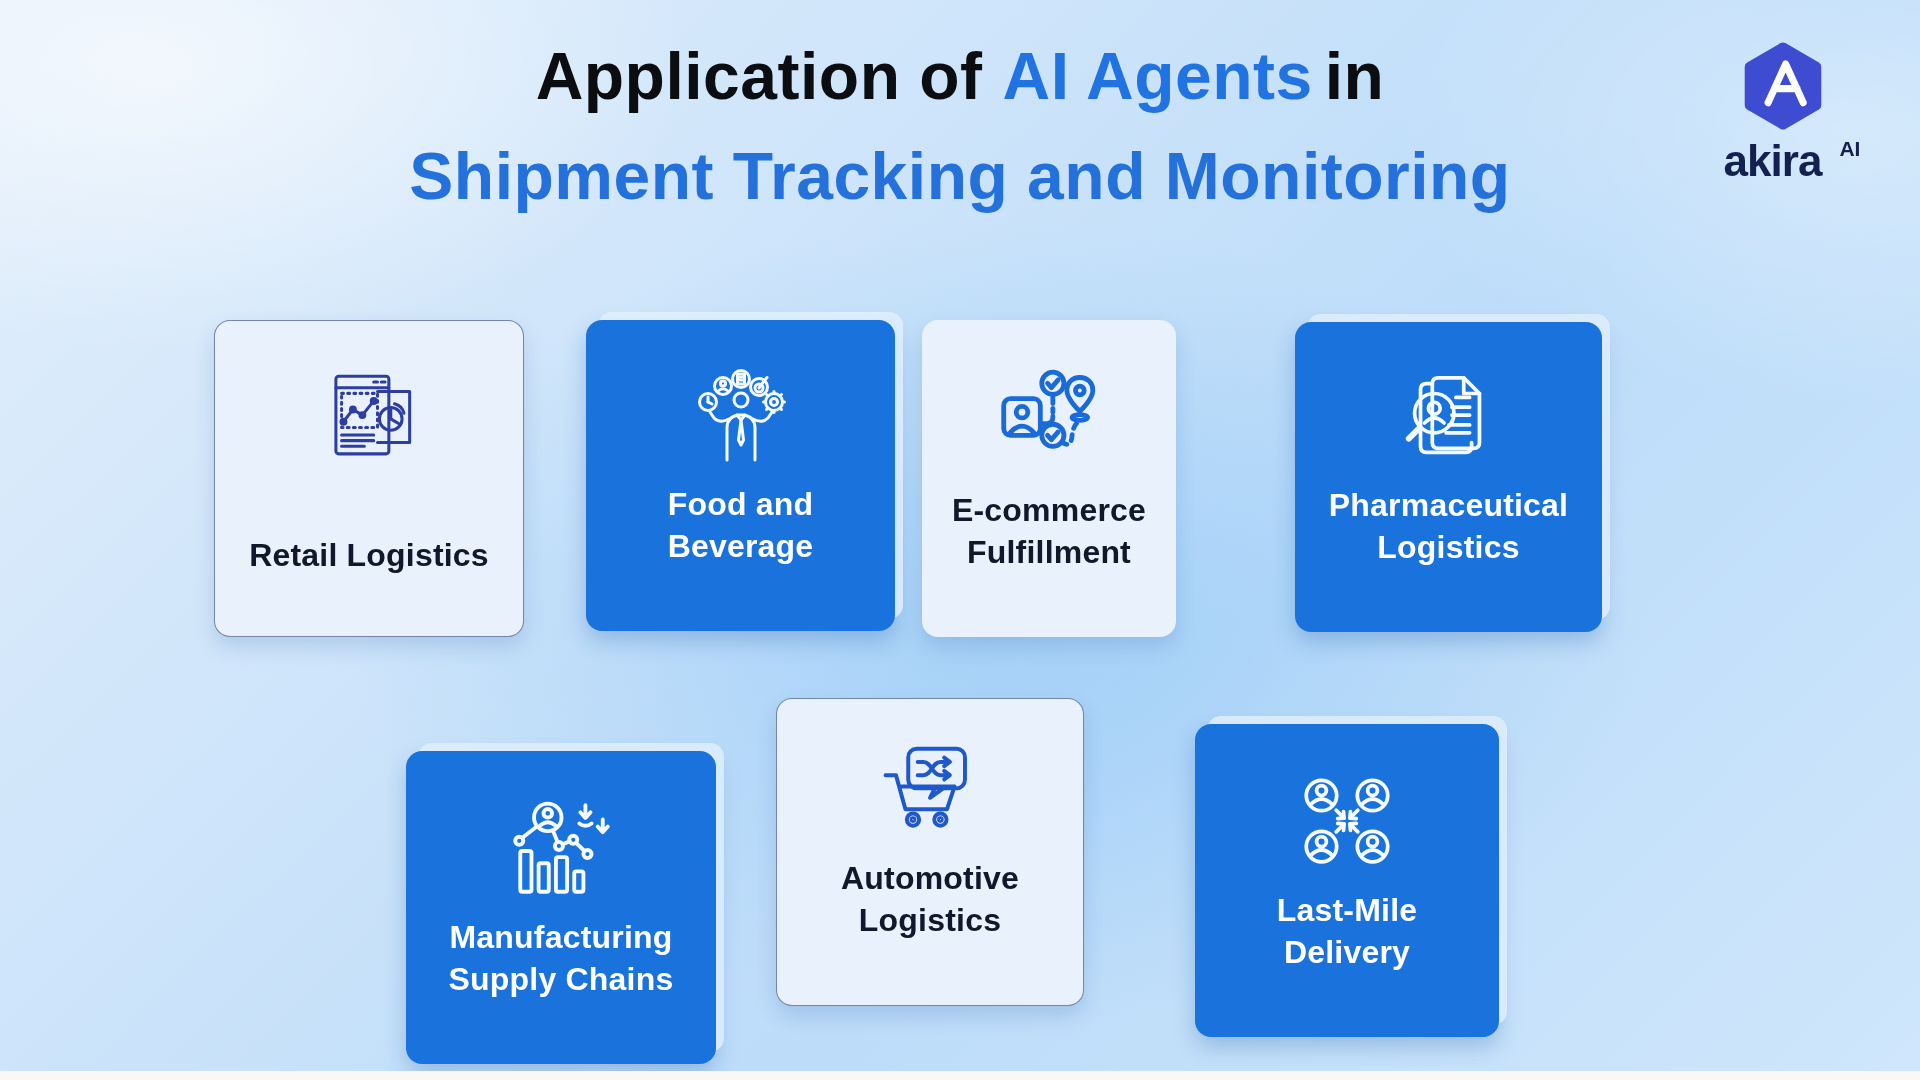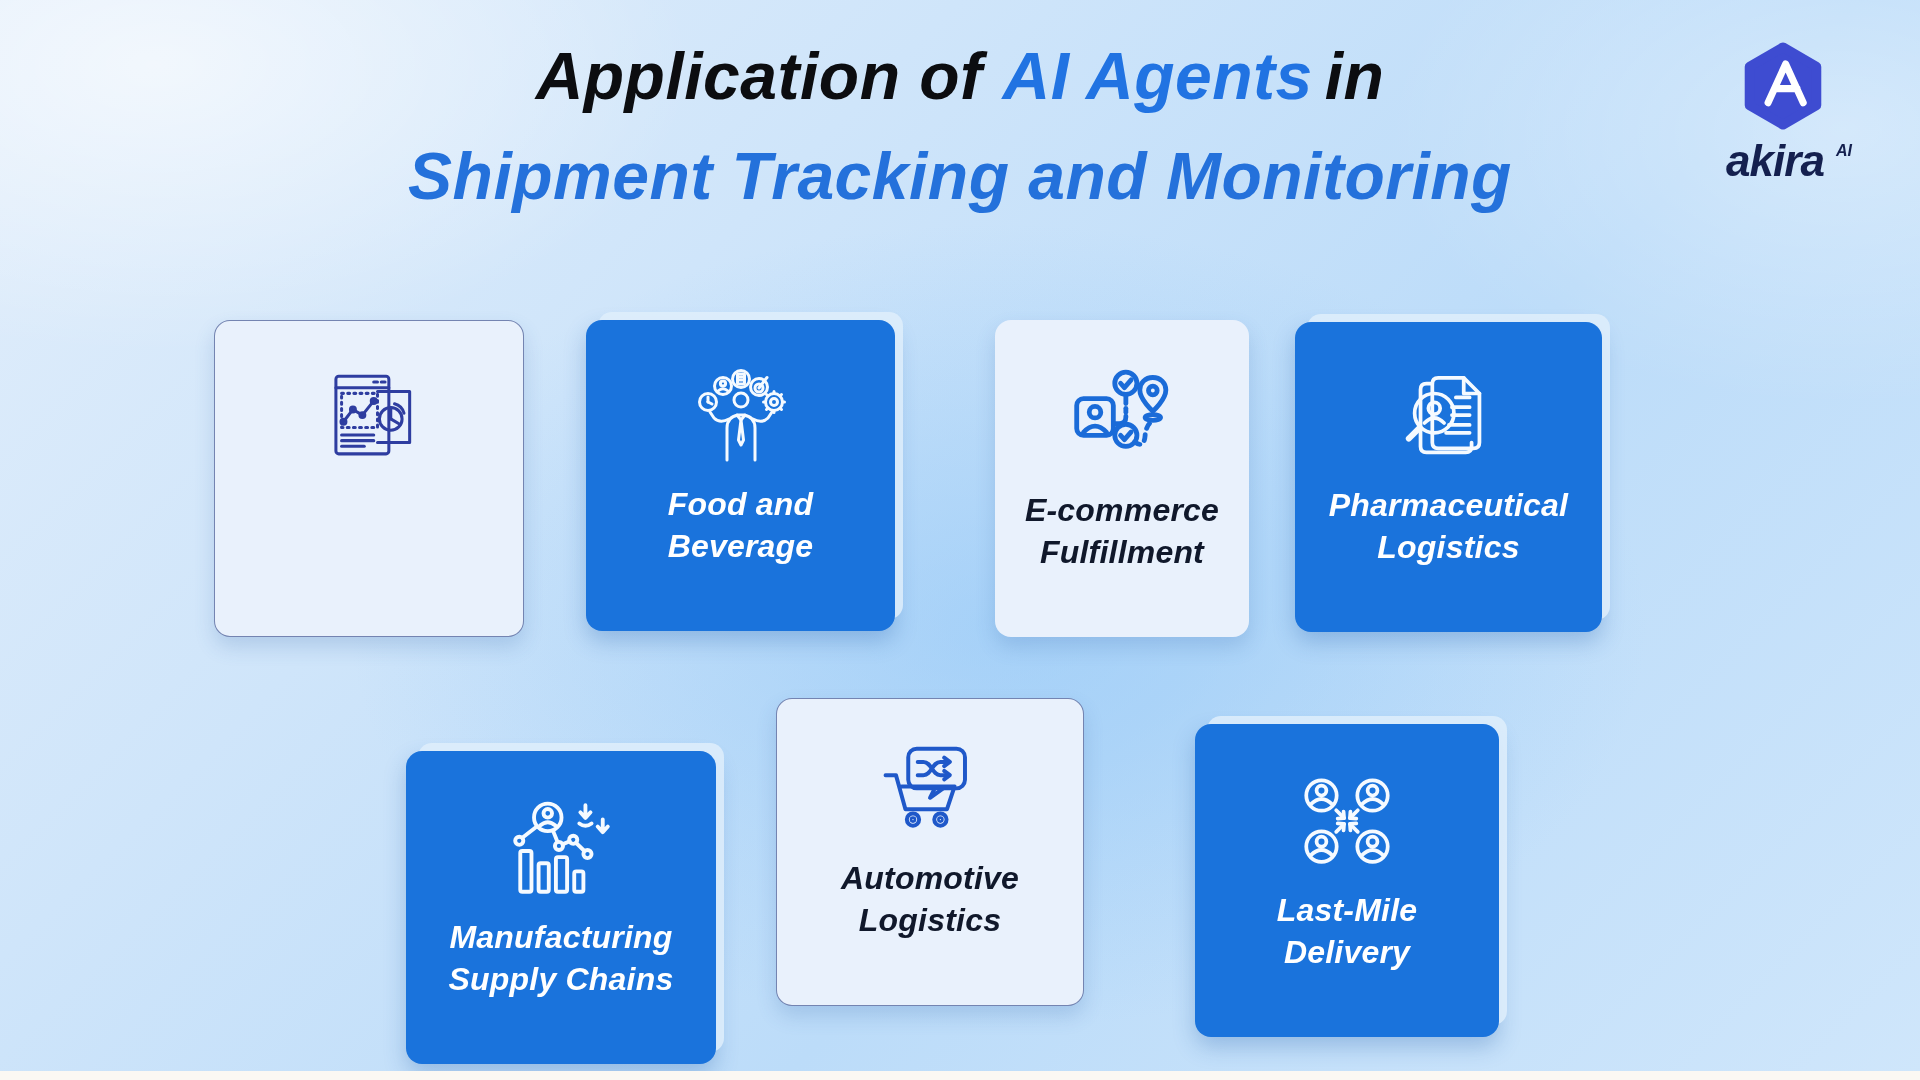--- a/index.html
+++ b/index.html
@@ -6,35 +6,34 @@
   html,body { width:1920px; height:1080px; }
   body { font-family:"Liberation Sans", sans-serif; }
 
   .stage {
     position:relative; width:1920px; height:1080px; overflow:hidden;
     background:
       radial-gradient(900px 480px at 8% 6%, rgba(255,255,255,.60), transparent 60%),
       radial-gradient(1000px 620px at 52% 58%, rgba(132,192,246,.45), transparent 65%),
       radial-gradient(760px 460px at 96% 12%, rgba(255,255,255,.35), transparent 60%),
       linear-gradient(135deg, #e2eefb 0%, #cfe5fa 32%, #bcdcf9 62%, #cfe6fb 100%);
-    font-style: italic;
   }
 
   
   .title { position:absolute; left:0; right:0; top:38px; text-align:center; }
   .t-line { font-size:66px; font-weight:700; letter-spacing:.5px; line-height:1.18; }
   .t-line1 { color:#0c0d10; }
   .t-line1 .t-blue { color:#2173e2; margin:0 12px 0 20px; }
   .t-line2 { color:#2471db; margin-top:22px; }
 
   
   .logo { position:absolute; top:40px; right:52px; width:170px; text-align:center; }
   .logo-hex { display:block; margin:0 auto; }
   .brand { margin-top:4px; font-weight:700; font-size:44px; color:#14204f; letter-spacing:-1px; }
-  .brand sup { font-size:16px; letter-spacing:0; position:relative; top:-4px; left:12px; }
+  .brand sup { font-size:21px; letter-spacing:0; position:relative; top:-4px; left:18px; }
 
   
   .card {
     position:absolute; border-radius:16px;
     display:flex; flex-direction:column; align-items:center; justify-content:flex-end;
     padding-bottom:64px;
   }
   .card .icon-wrap { position:absolute; top:44px; left:50%; transform:translateX(-50%); }
   .card .label {
     white-space:pre-line; text-align:center;
@@ -42,21 +41,21 @@
   }
   .card.blue { background:#1a73dc; box-shadow: 10px -10px 0 -2px rgba(223,239,252,.85), 0 10px 22px rgba(30,90,170,.28); }
   .card.blue .label { color:#ffffff; }
   .card.blue .icon-wrap { color:#f5faff; }
   .card.light { background:#e9f1fc; box-shadow: 0 10px 20px rgba(50,100,170,.20); }
   .card.light .label { color:#10182b; }
   .card.bordered { border:1.6px solid rgba(44,64,130,.62); }
 
   .c1 { left:214px; top:320px; width:310px; height:317px; padding-bottom:60px; }
   .c2 { left:586px; top:320px; width:309px; height:311px; }
-  .c3 { left:995px; top:320px; width:254px; height:317px; }
+  .c3 { left:922px; top:320px; width:254px; height:317px; }
   .c4 { left:1295px; top:322px; width:307px; height:310px; }
   .c5 { left:406px; top:724px; width:310px; height:313px;margin-top:27px; }
   .c6 { left:776px; top:698px; width:308px; height:308px; }
   .c7 { left:1195px; top:724px; width:304px; height:313px; }
 
   .ic-navy { color:#2e3da0; }
   .ic-blue { color:#1a6bd8; }
   .ic-roy  { color:#1f58c9; }
 
   .bottom-strip { position:absolute; left:0; right:0; bottom:0; height:9px; background:#fbf8f3; }
@@ -95,20 +94,21 @@
         <line x1="26" y1="74" x2="60" y2="74"></line>
           <line x1="26" y1="80" x2="60" y2="80"></line>
           <line x1="26" y1="86" x2="50" y2="86"></line>
         <path d="M64 28 H98 V82 H64"></path>
         <circle cx="78" cy="57" r="12"></circle>
         <line x1="78" y1="57" x2="78" y2="45"></line>
           <line x1="78" y1="57" x2="88" y2="63"></line>
         <path d="M82 41 a14 14 0 0 1 10 10"></path>
       </svg>
     </span>
+    <div class="label">Retail Logistics</div>
   </div>
 
   <div class="card blue c2">
     <span class="icon-wrap">
       <svg width="110" height="110" viewBox="0 0 110 110" fill="none" stroke="currentColor" stroke-width="3" stroke-linecap="round" stroke-linejoin="round">
         <circle cx="55" cy="36" r="7"></circle>
         <path d="M41 96 V64 q0 -11 11 -13 h6 q11 2 11 13 V96"></path>
         <path d="M51 51 l4 5 4 -5"></path>
         <path d="M55 56 l-2.5 20 2.5 5 2.5 -5 z"></path>
         <path d="M43 55 q-9 5 -15 -1 l-4 -6"></path>

